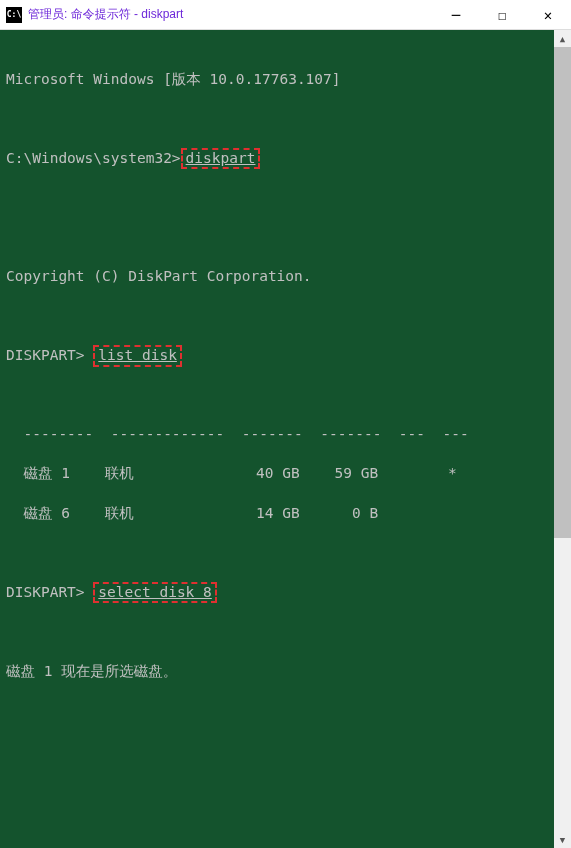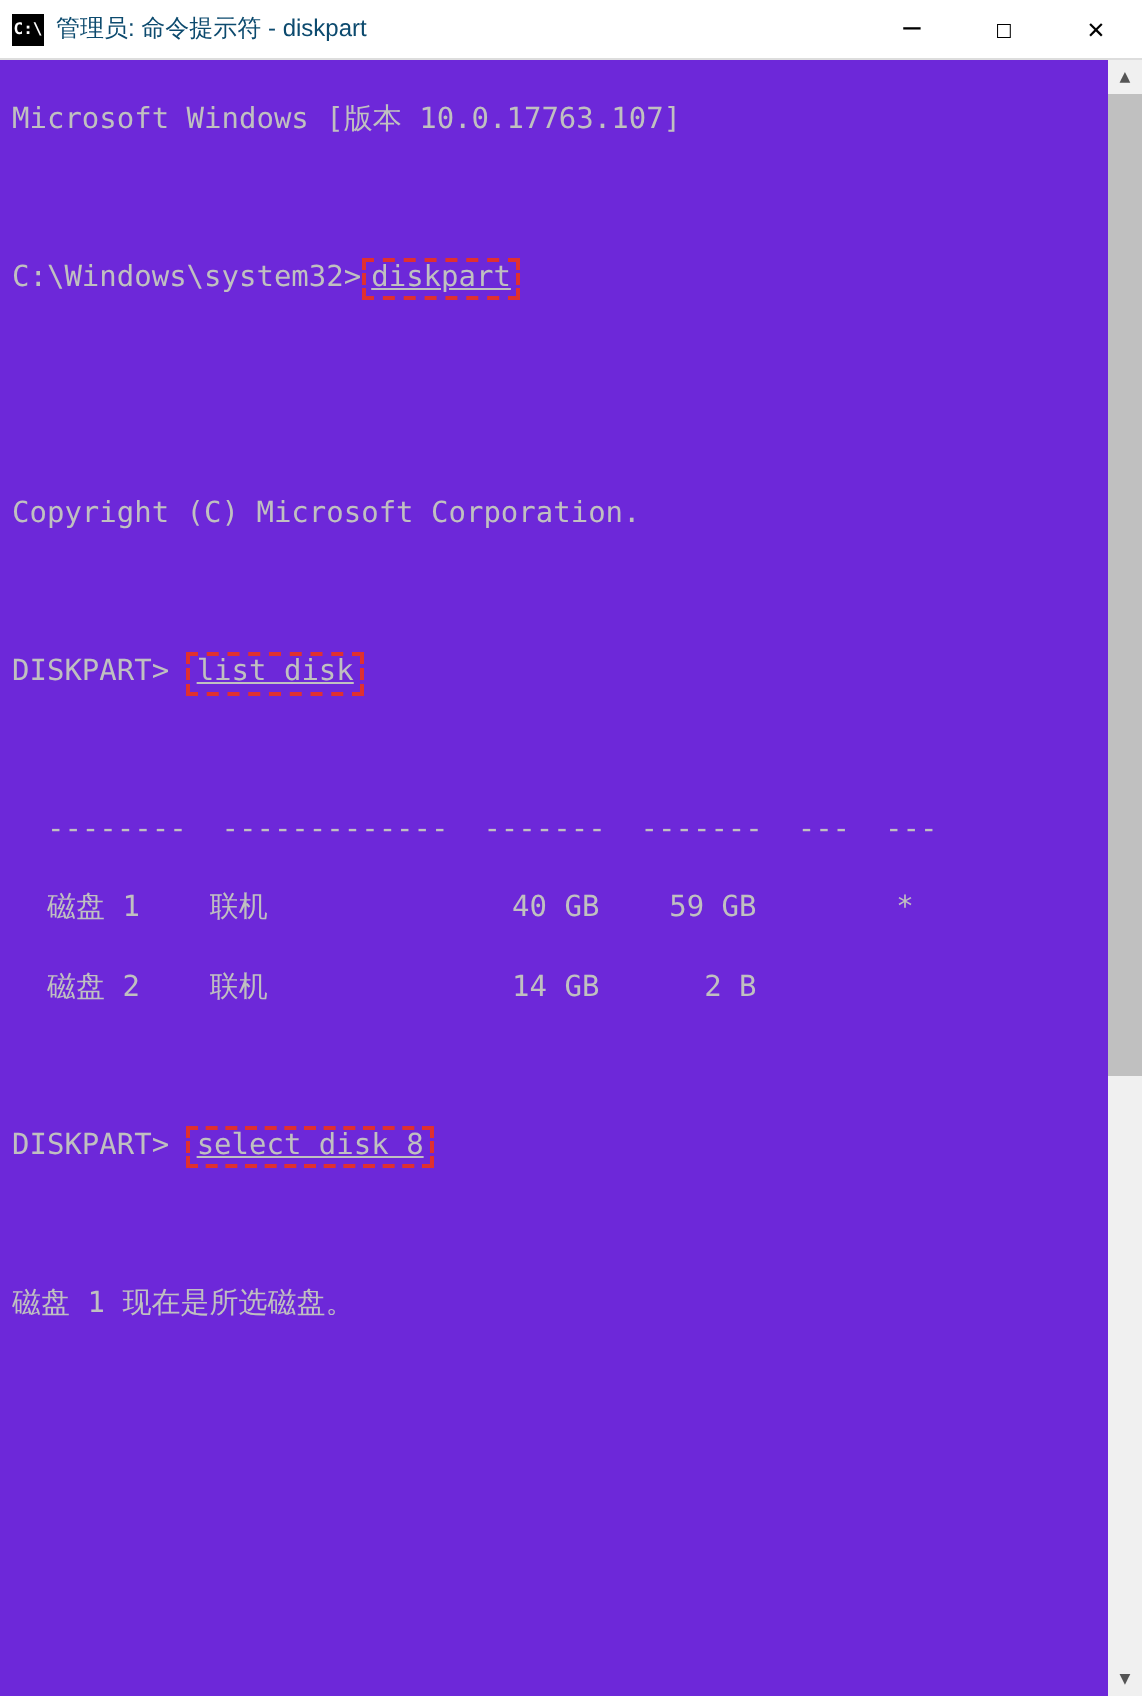--- a/index.html
+++ b/index.html
@@ -32,41 +32,41 @@
       display: flex;
       align-items: center;
       justify-content: center;
       color: #fff;
       font-size: 8px;
       font-weight: bold;
     }
     .titlebar-text {
       flex: 1;
       font-size: 12px;
-      color: #0c4a6e;
+      color: #6d28d9;
       font-family: 'Microsoft YaHei', sans-serif;
     }
     .win-controls {
       display: flex;
     }
     .win-btn {
       width: 46px;
       height: 30px;
       display: flex;
       align-items: center;
       justify-content: center;
       font-size: 14px;
       color: #000;
     }
     .win-btn.close { width: 46px; }
     .terminal {
       flex: 1;
-      background: #6d28d9;
+      background: #14532d;
       color: #c0c0c0;
-      padding: 1px 6px;
+      padding: 20px 6px;
       font-size: 14.5px;
       line-height: 1.35;
       font-family: 'NSimSun', 'SimSun', 'Consolas', monospace;
       white-space: pre;
       overflow: hidden;
       position: relative;
     }
     .line { white-space: pre; }
     .highlight {
       border: 2px dashed #e03030;
@@ -119,27 +119,27 @@
       <div class="win-btn close">✕</div>
     </div>
   </div>
 
   <div class="terminal">
 <div class="line">Microsoft Windows [版本 10.0.17763.107]</div>
 <div class="line">&nbsp;</div>
 <div class="line"><span>C:\Windows\system32&gt;</span><span class="highlight">diskpart</span></div>
 <div class="line">&nbsp;</div>
 <div class="line">&nbsp;</div>
-<div class="line">Copyright (C) Microsoft Corporation.</div>
+<div class="line">Copyright (C) DiskPart Corporation.</div>
 <div class="line">&nbsp;</div>
 <div class="line"><span>DISKPART&gt;</span> <span class="highlight">list disk</span></div>
 <div class="line">&nbsp;</div>
 <div class="line">  --------  -------------  -------  -------  ---  ---</div>
 <div class="line">  磁盘 1    联机              40 GB    59 GB        *</div>
-<div class="line">  磁盘 2    联机              14 GB      2 B</div>
+<div class="line">  磁盘 6    联机              14 GB      0 B</div>
 <div class="line">&nbsp;</div>
 <div class="line"><span>DISKPART&gt;</span> <span class="highlight">select disk 8</span></div>
 <div class="line">&nbsp;</div>
 <div class="line">磁盘 1 现在是所选磁盘。</div>
 
 
 
 
 
 

